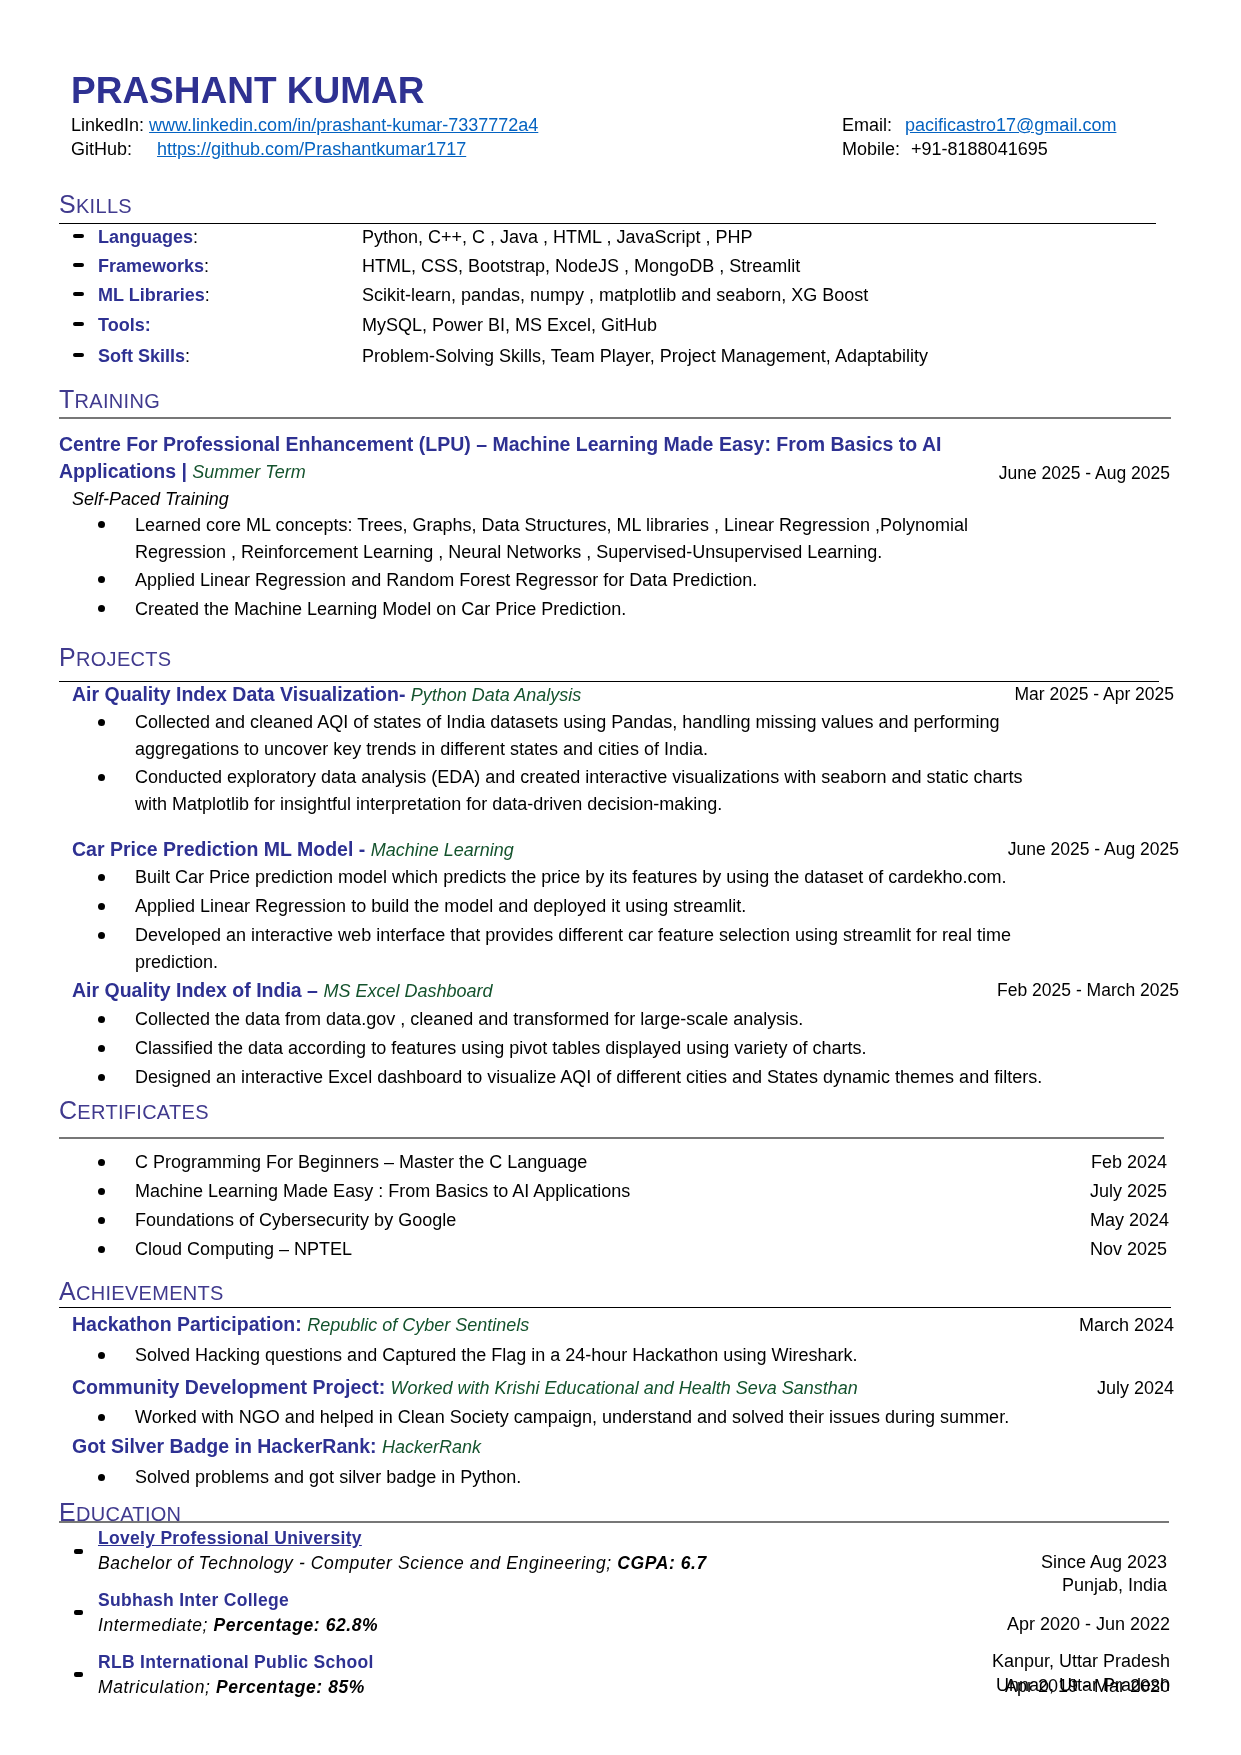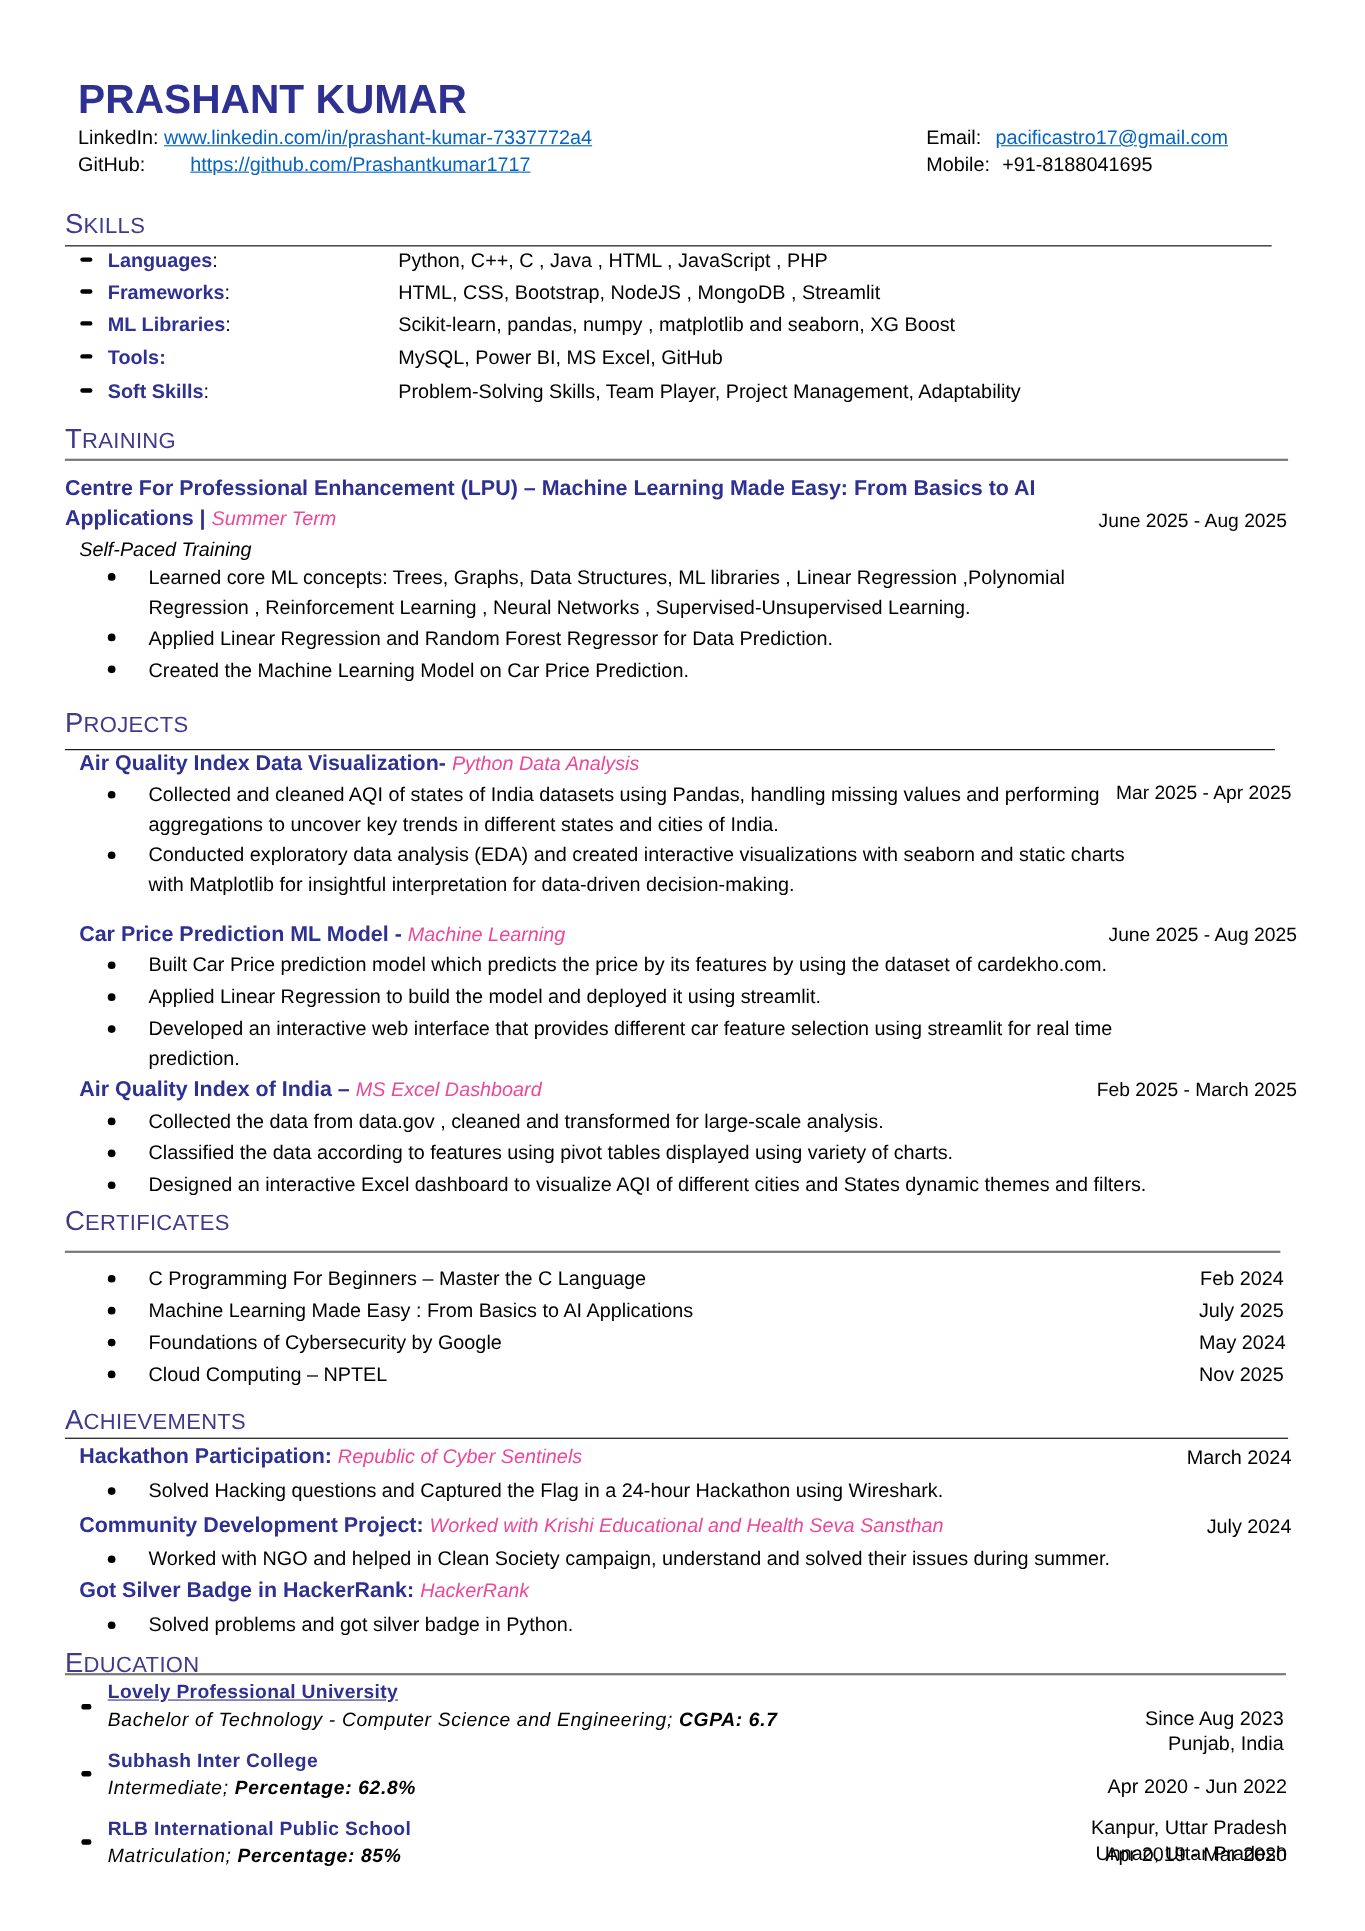--- a/index.html
+++ b/index.html
@@ -13,33 +13,33 @@
   .rule.grey { background:#777; height:2px; }
   .t18 { font-size:18px; line-height:1; }
   .t17 { font-size:17.5px; line-height:1; }
   .bold { font-weight:bold; }
   .ital { font-style:italic; }
   .link { color:#0563c1; text-decoration:underline; }
   .dash { position:absolute; width:11px; height:4px; border-radius:2px; background:#000; }
   .dot { position:absolute; width:7px; height:7px; border-radius:50%; background:#000; }
   .right { position:absolute; text-align:right; white-space:nowrap; }
   .h19 { font-size:19.5px; font-weight:bold; color:#2e3192; line-height:1; }
-  .sub { font-style:italic; font-weight:normal; color:#ec4899; font-size:18px; }
+  .sub { font-style:italic; font-weight:normal; color:#14532d; font-size:18px; }
 </style>
 </head>
 <body>
 
 <div class="abs navy bold" style="left:71px;top:72px;font-size:37px;line-height:1;color:#2e3192;">PRASHANT KUMAR</div>
 <div class="abs t18" style="left:71px;top:116px;">
   <span>LinkedIn:</span>
   <span class="link">www.linkedin.com/in/prashant-kumar-7337772a4</span>
 </div>
 <div class="abs t18" style="left:71px;top:140px;">
   <span>GitHub:</span>
-  <span class="link" style="margin-left:36px;">https://github.com/Prashantkumar1717</span>
+  <span class="link" style="margin-left:20px;">https://github.com/Prashantkumar1717</span>
 </div>
 <div class="abs t18" style="left:842px;top:116px;">
   <span>Email:</span>
   <span class="link" style="margin-left:8px;">pacificastro17@gmail.com</span>
 </div>
 <div class="abs t18" style="left:842px;top:140px;">
   <span>Mobile:</span>
   <span style="margin-left:6px;">+91-8188041695</span>
 </div>
 
@@ -83,21 +83,21 @@
   <div class="dot" style="left:98px;top:576px;"></div>
   <div class="abs t18" style="left:135px;top:571px;">Applied Linear Regression and Random Forest Regressor for Data Prediction.</div>
   <div class="dot" style="left:98px;top:605px;"></div>
   <div class="abs t18" style="left:135px;top:600px;">Created the Machine Learning Model on Car Price Prediction.</div>
 </div>
 
 <div class="sechead" style="top:645px;"><span class="first">P</span><span>ROJECTS</span></div>
 <div class="rule" style="top:681px;width:1100px;"></div>
 
 <div class="abs h19" style="left:72px;top:685px;"><span>Air Quality Index Data Visualization-</span> <span class="sub">Python Data Analysis</span></div>
-<div class="right t17" style="right:67px;top:712px;">Mar 2025 - Apr 2025</div>
+<div class="right t17" style="right:67px;top:686px;">Mar 2025 - Apr 2025</div>
 <div class="dot" style="left:98px;top:719px;"></div>
 <div class="abs t18" style="left:135px;top:713px;">Collected and cleaned AQI of states of India datasets using Pandas, handling missing values and performing</div>
 <div class="abs t18" style="left:135px;top:740px;">aggregations to uncover key trends in different states and cities of India.</div>
 <div class="dot" style="left:98px;top:774px;"></div>
 <div class="abs t18" style="left:135px;top:768px;">Conducted exploratory data analysis (EDA) and created interactive visualizations with seaborn and static charts</div>
 <div class="abs t18" style="left:135px;top:795px;">with Matplotlib for insightful interpretation for data-driven decision-making.</div>
 
 <div class="abs h19" style="left:72px;top:840px;"><span>Car Price Prediction ML Model -</span> <span class="sub">Machine Learning</span></div>
 <div class="right t17" style="right:62px;top:841px;">June 2025 - Aug 2025</div>
 <div class="dot" style="left:98px;top:874px;"></div>

